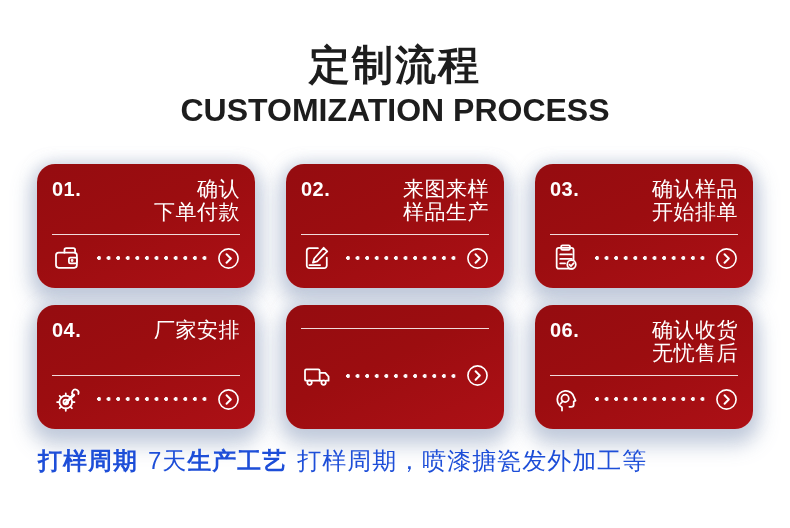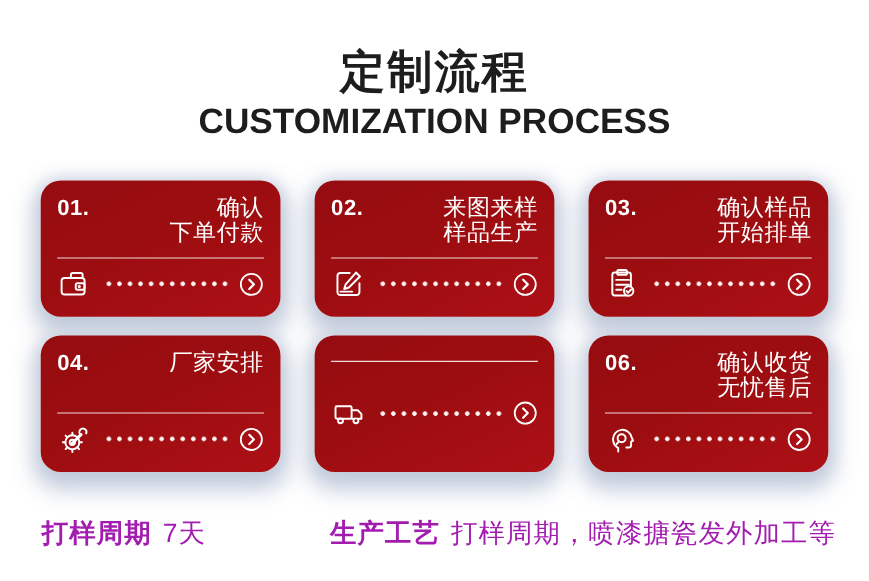--- a/index.html
+++ b/index.html
@@ -62,24 +62,24 @@
     flex:1; height:6px; margin:0 9px 0 10px;
     background-image:radial-gradient(circle 1.9px at 3px 50%, rgba(255,255,255,0.97) 1.8px, transparent 2.2px);
     background-size:9.6px 100%;
     background-repeat:repeat-x;
   }
   .arrow { width:23px; height:23px; }
   .arrow svg { width:23px; height:23px; display:block; }
 
   
   .footer {
-    display:flex; justify-content:space-between; align-items:baseline;
+    display:flex; justify-content:flex-start; align-items:baseline;
     padding:0 30px 0 38px;
-    margin-top:40px;
-    font-size:24px; color:#a21caf;
+    margin-top:16px;
+    font-size:24px; color:#1d4ed8;
   }
   .footer .lbl { font-weight:700; margin-right:10px; letter-spacing:1px; }
   .footer .val { font-weight:400; letter-spacing:1px; }
 </style>
 </head>
 <body>
 
 <div class="page">
 
   <div class="header">

